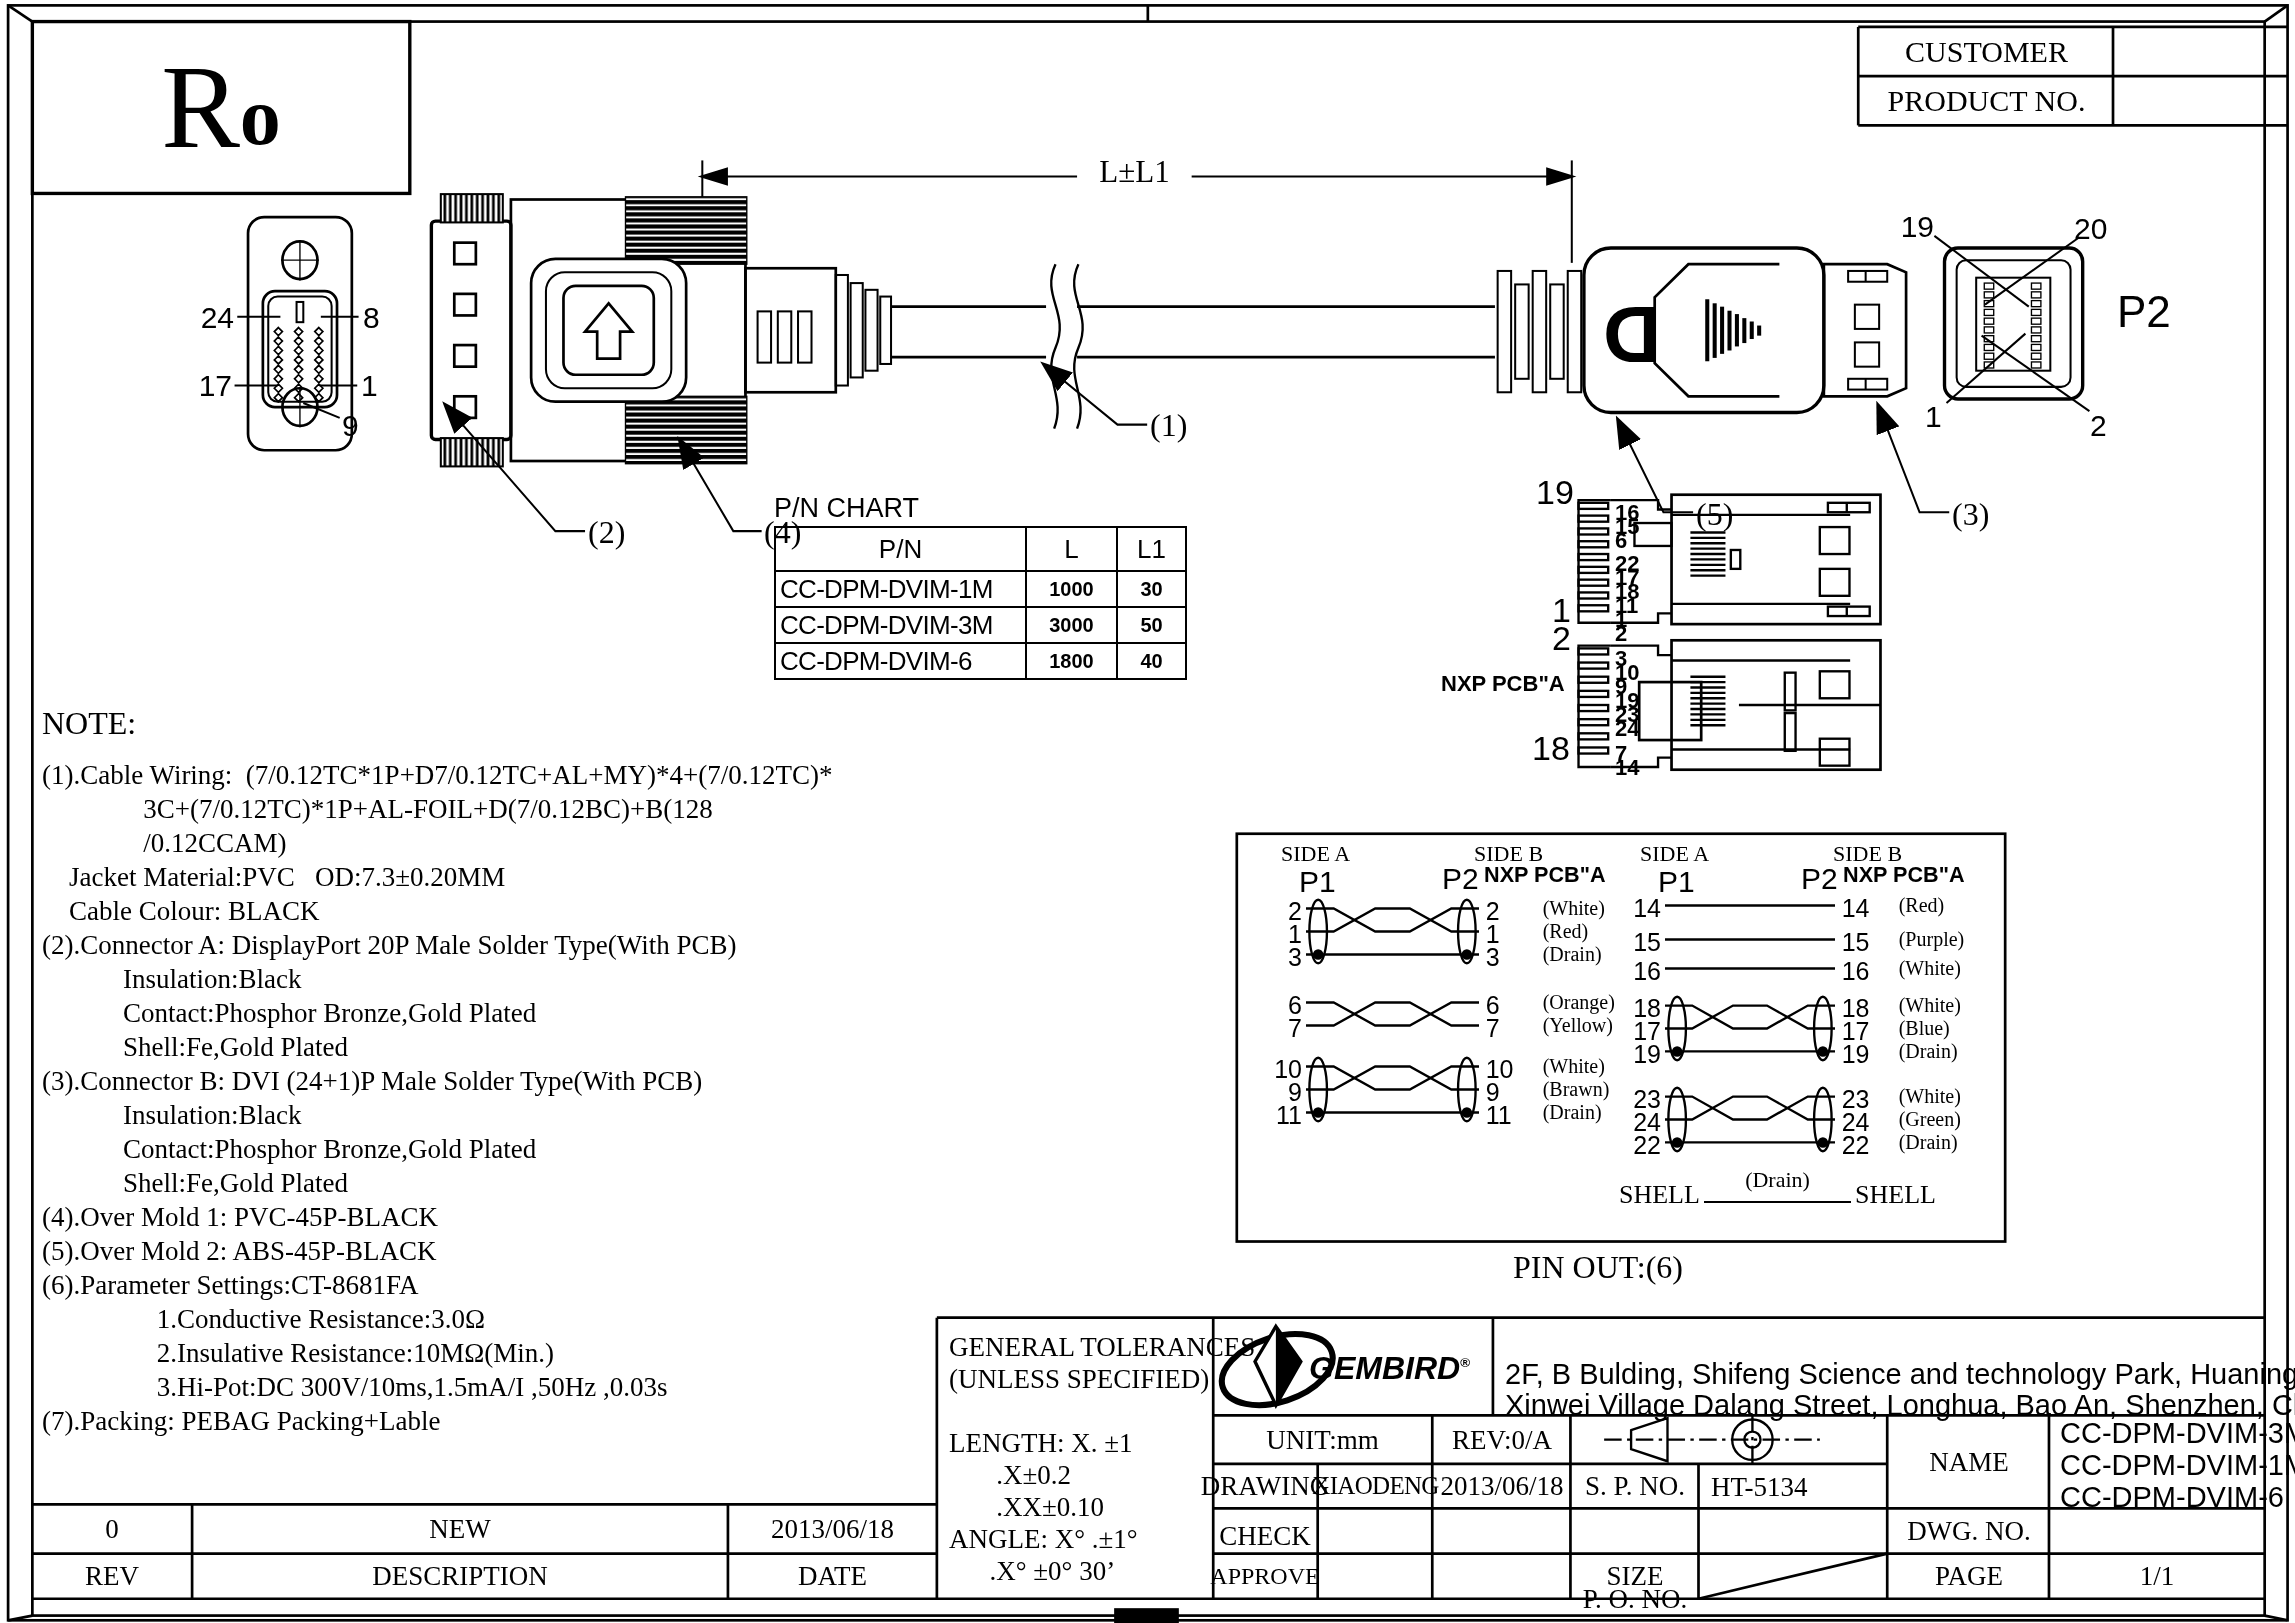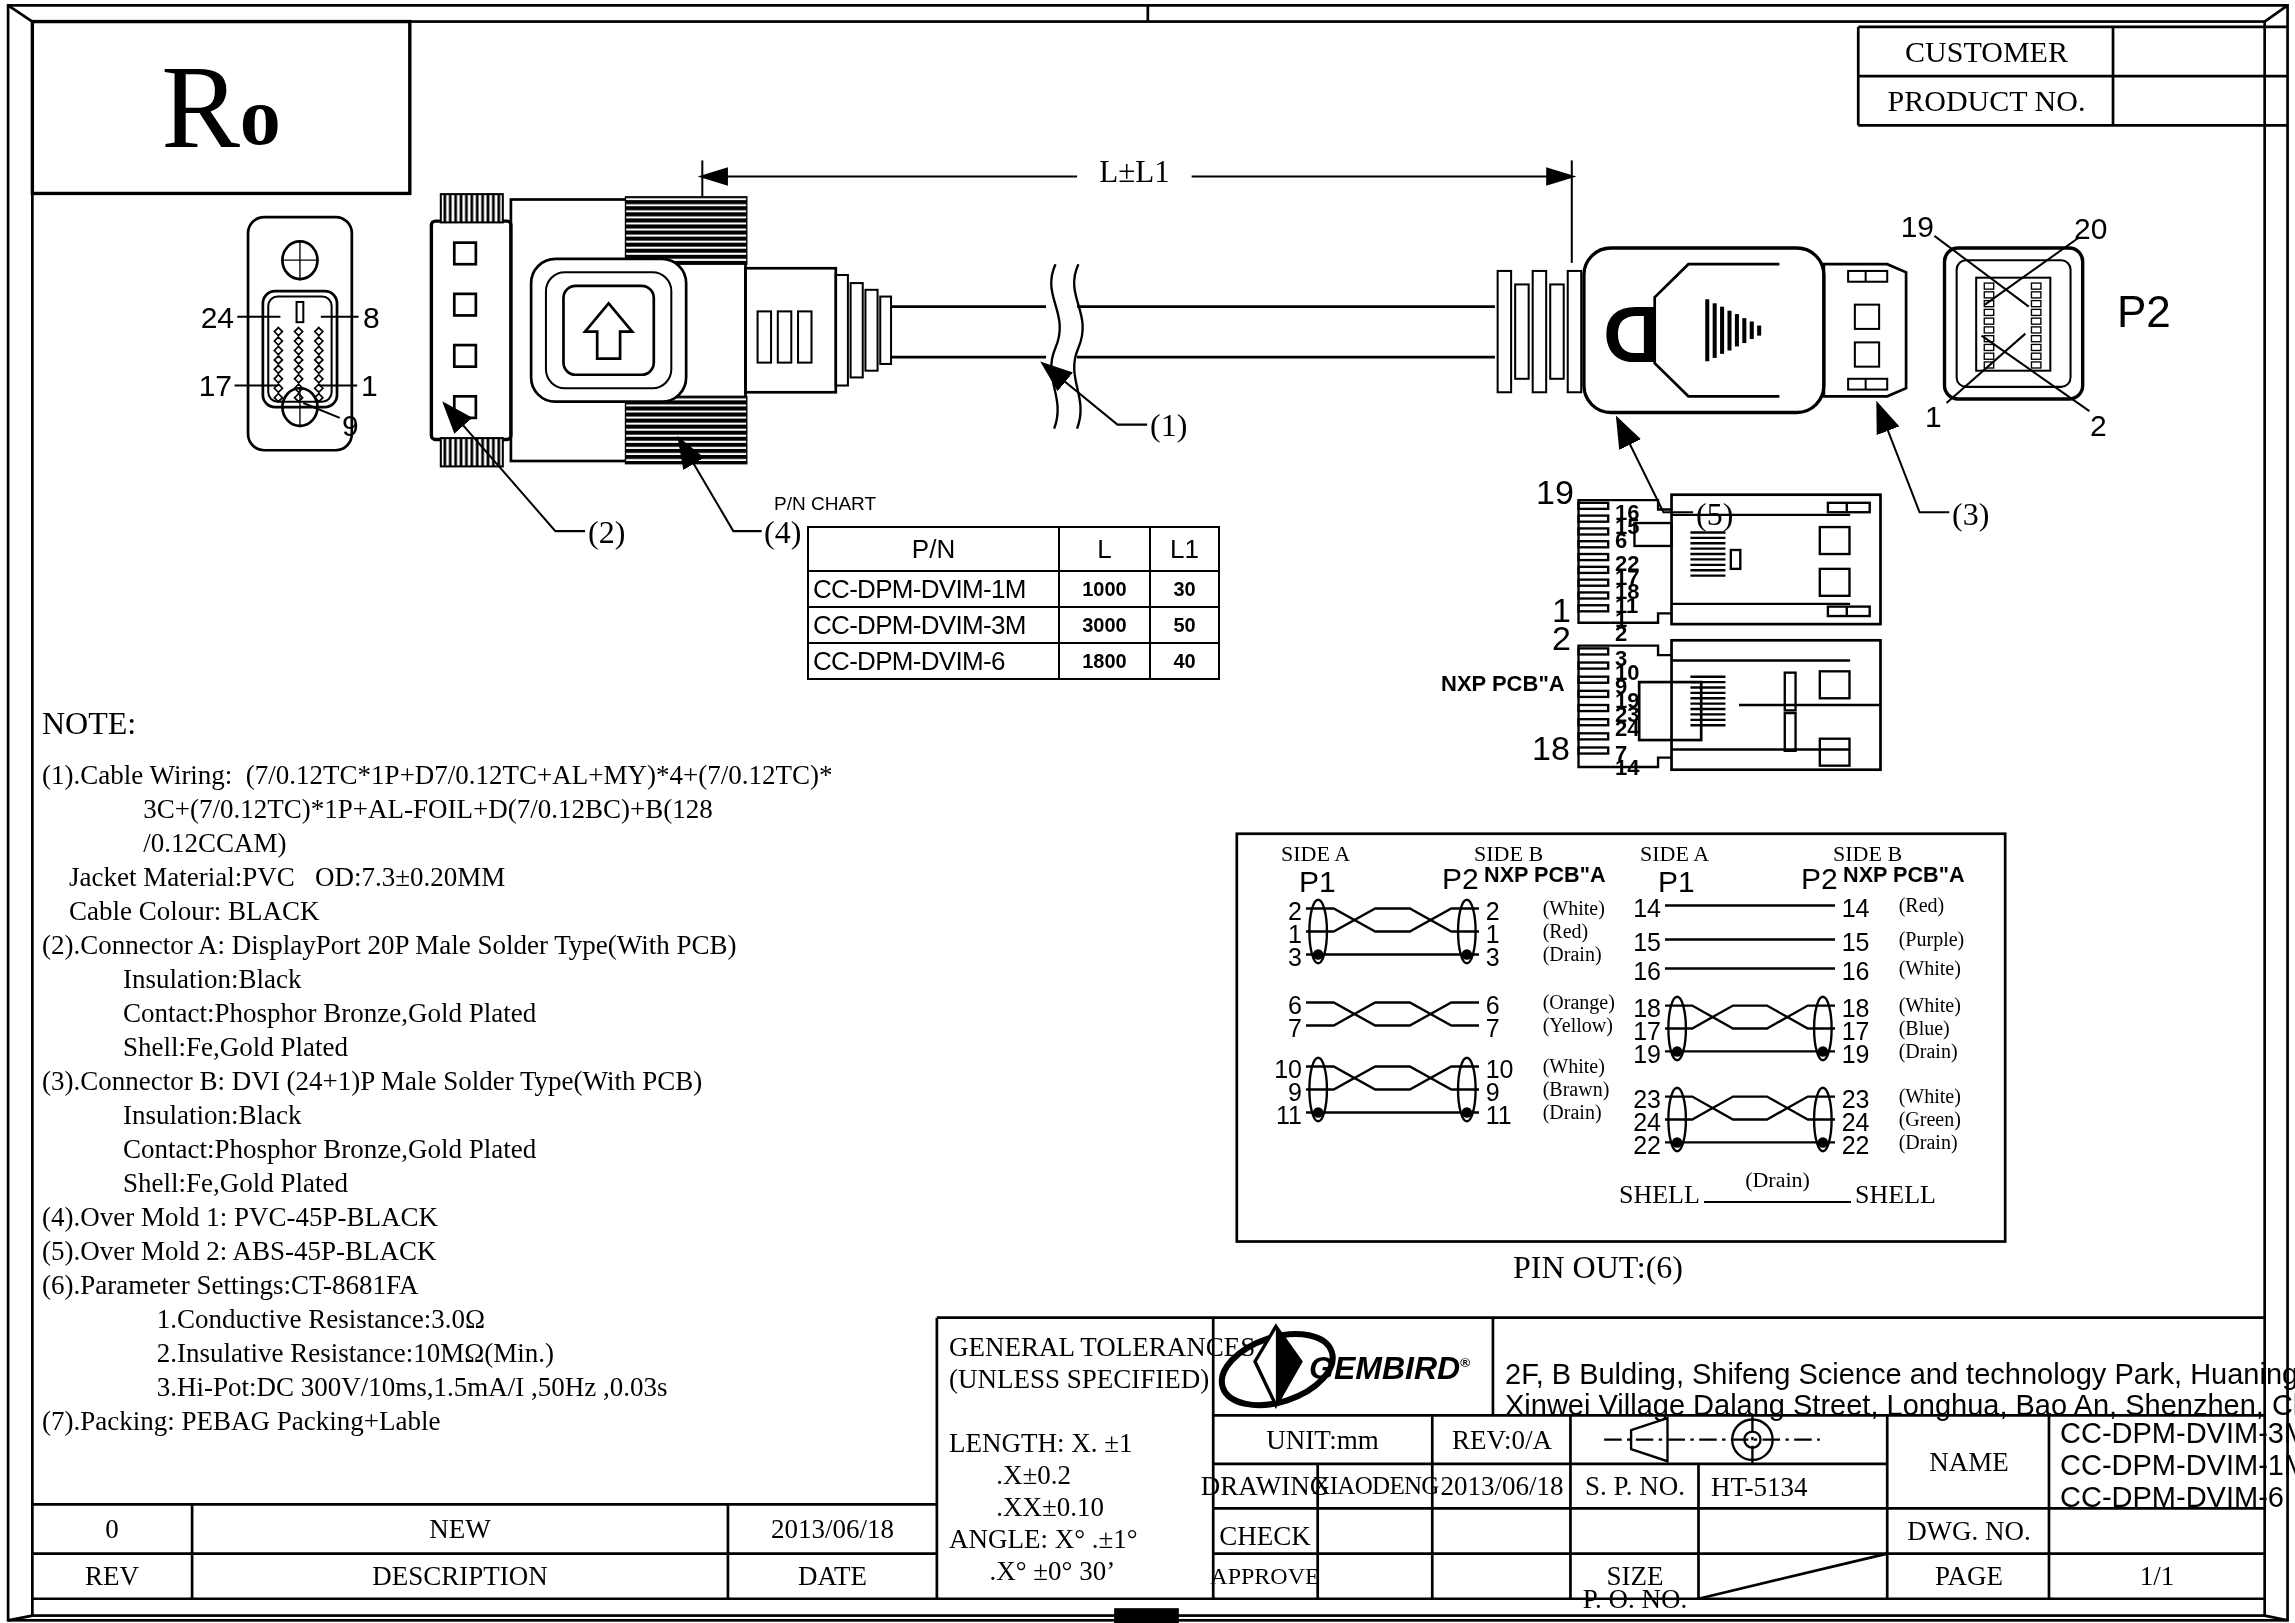--- a/index.html
+++ b/index.html
@@ -12,21 +12,21 @@
   
   .rohs{position:absolute;left:32px;top:21.6px;width:378px;height:172px;display:flex;align-items:center;justify-content:center;}
   .rohs .r{font:118px "Liberation Serif",serif;}
   .rohs .o{font:bold 82px "Liberation Serif",serif;position:relative;top:9.4px;}
   
   .cust{font-size:30px;display:flex;align-items:center;justify-content:center;}
   
   .note-title{font-size:32px;}
   .note-lines div{height:34px;line-height:34px;font-size:27px;white-space:pre;}
   
-  .pnchart{position:absolute;left:774px;top:526px;border-collapse:collapse;margin-left:33px;}
+  .pnchart{position:absolute;left:774px;top:526px;border-collapse:collapse;}
   .pnchart td,.pnchart th{border:2px solid #000;padding:0;}
   .pnchart th{font:26px "Liberation Sans",sans-serif;font-weight:normal;height:42px;}
   .pnchart td{font:26px "Liberation Sans",sans-serif;height:34px;}
   .pnchart td.num{font-weight:bold;font-size:20px;text-align:center;}
   .pnchart td.pn{padding-left:4px;letter-spacing:-0.7px;}
   
   .pobox{position:absolute;}
   .po-h{position:absolute;}
   .po-sa{font-size:22px;}
   .po-p{font:30px "Liberation Sans",sans-serif;}
@@ -370,21 +370,21 @@
   <div class="t sans" style="left:2117px;top:287px;font-size:44px;">P2</div>
 
   <div class="t corner" style="left:1536px;top:473px;">19</div>
   <div class="t corner" style="left:1552px;top:591px;">1</div>
   <div class="t corner" style="left:1552px;top:619px;">2</div>
   <div class="t corner" style="left:1532px;top:729px;">18</div>
   <div class="t pcb-pins top" style="left:1615px;top:500px;"><div>16</div><div>15</div><div>6</div><div>22</div><div>17</div><div>18</div><div>11</div><div>1</div><div>2</div></div>
   <div class="t pcb-pins bot" style="left:1615px;top:646px;"><div>3</div><div>10</div><div>9</div><div>19</div><div>23</div><div>24</div><div>7</div><div>14</div></div>
   <div class="t sans" style="left:1441px;top:671px;font-weight:bold;font-size:22px;">NXP PCB"A</div>
 
-  <div class="t sans" style="left:774px;top:493px;font-size:19px;">P/N CHART</div>
+  <div class="t sans" style="left:774px;top:493px;font-size:27px;">P/N CHART</div>
   <table class="pnchart">
     <thead>
       <tr>
         <th style="width:249px;">P/N</th>
         <th style="width:89px;">L</th>
         <th style="width:67px;">L1</th>
       </tr>
     </thead>
     <tbody>
         <tr>

